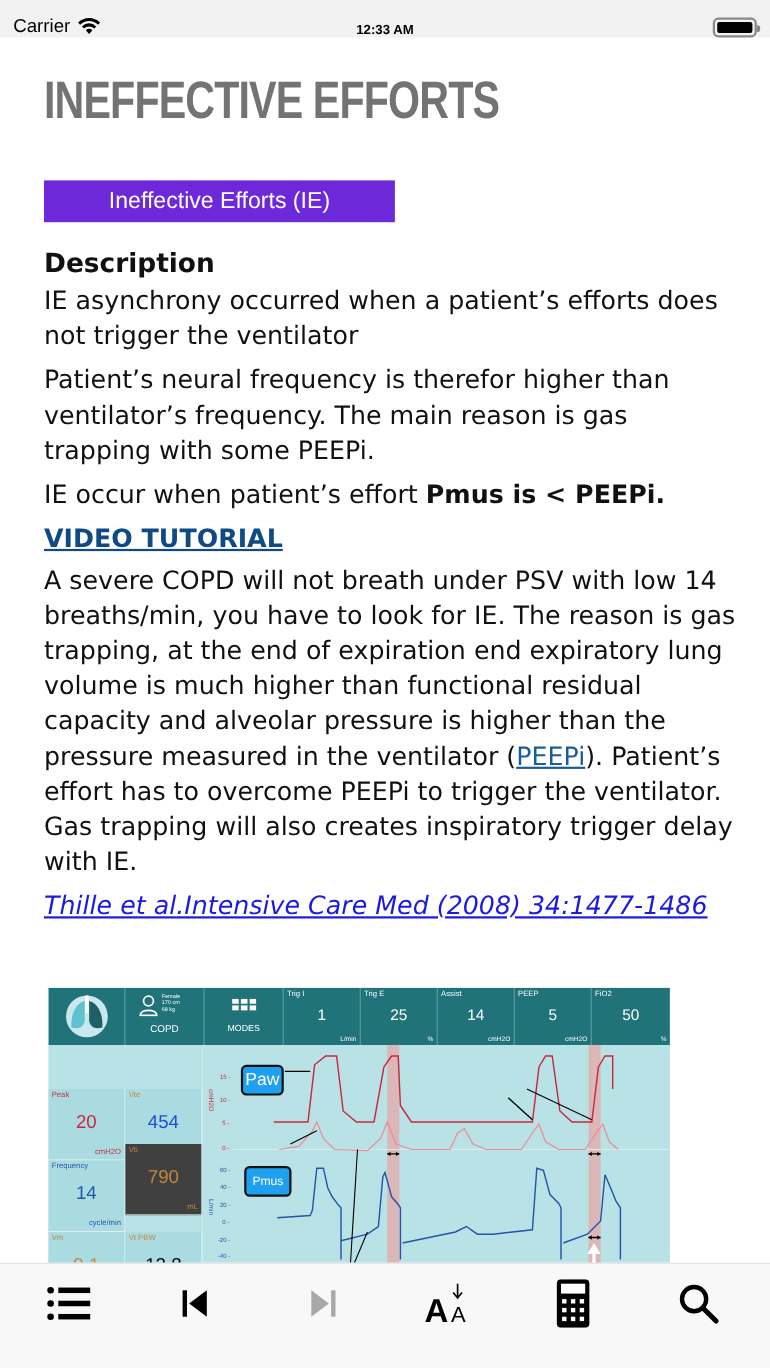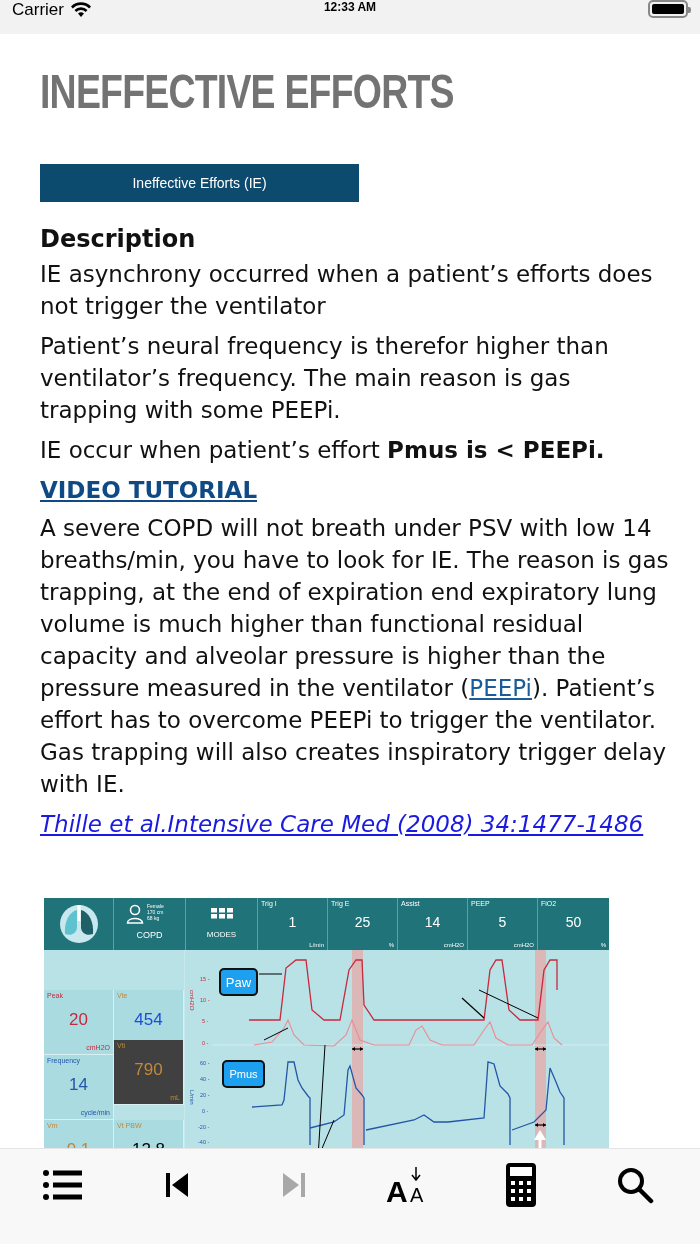--- a/index.html
+++ b/index.html
@@ -1,31 +1,31 @@
 <!DOCTYPE html>
 <html><head>
 <meta charset="utf-8">
 <style>
   * { box-sizing: border-box; margin: 0; padding: 0; }
   html, body { width: 700px; height: 1244px; overflow: hidden; background: #ffffff; }
   body { font-family: "DejaVu Sans", sans-serif; color: #111; position: relative; }
 
   .status-bar { position: absolute; top: 0; left: 0; width: 700px; height: 34px; background: #f2f2f2;
-    display: flex; align-items: flex-start; justify-content: space-between; padding: 0 12px; }
+    display: flex; align-items: flex-end; justify-content: space-between; padding: 0 12px; }
   .status-left { display: flex; align-items: center; gap: 6px; font-family: "Liberation Sans", sans-serif; font-size: 17px; color: #000; }
   .status-time { position: absolute; left: 0; right: 0; text-align: center; font-family: "Liberation Sans", sans-serif; font-size: 12px; font-weight: bold; color: #000; pointer-events: none; }
   .battery { width: 40px; height: 18px; border: 2px solid #888; border-radius: 5px; padding: 2px; position: relative; }
   .battery .fill { width: 100%; height: 100%; background: #000; border-radius: 2px; }
   .battery:after { content: ""; position: absolute; right: -5px; top: 5px; width: 3px; height: 6px; background: #888; border-radius: 0 2px 2px 0; }
 
   .content { position: absolute; top: 34px; left: 0; width: 700px; height: 1114px; overflow: hidden; }
   .page-title { position: absolute; left: 40px; top: 30px; font-family: "Liberation Sans", sans-serif; font-weight: bold; font-size: 48px;
     color: #737373; letter-spacing: -1px; transform: scaleX(0.78); transform-origin: left top; }
-  .section-banner { position: absolute; left: 40px; top: 130px; width: 319px; height: 38px; background: #0c4a6e;
-    color: #fff; font-family: "Liberation Sans", sans-serif; font-size: 14px; display: flex; align-items: center; justify-content: center; }
+  .section-banner { position: absolute; left: 40px; top: 130px; width: 319px; height: 38px; background: #6d28d9;
+    color: #fff; font-family: "Liberation Sans", sans-serif; font-size: 21px; display: flex; align-items: center; justify-content: center; }
 
   .text-block { position: absolute; left: 40px; top: 188px; width: 630px; font-family: "DejaVu Sans", sans-serif; font-size: 23px; line-height: 32px; color: #111; }
   .text-block h2 { font-size: 24px; font-weight: bold; line-height: 34px; margin-bottom: 2px; }
   .text-block p { margin-bottom: 8px; }
   .text-block b { font-weight: bold; }
   .video-link { display: block; color: #0f4a85; font-weight: bold; text-decoration: underline; font-size: 23px; margin-bottom: 6px; }
   .inline-link { color: #1a5c9a; text-decoration: underline; }
   .ref-link { color: #1a1ae0; text-decoration: underline; font-style: italic; }
 
   .vent-image { position: absolute; left: 44px; top: 864px; width: 565px; height: 260px; background: #b9e2e6; overflow: hidden; }
@@ -209,21 +209,21 @@
 
       <line x1="75" y1="24" x2="98" y2="24" stroke="#000" stroke-width="1"></line>
       <line x1="80" y1="90" x2="104" y2="78" stroke="#000" stroke-width="1"></line>
       <line x1="141" y1="95" x2="134" y2="208" stroke="#000" stroke-width="1"></line>
       <line x1="150" y1="170" x2="134" y2="208" stroke="#000" stroke-width="1"></line>
       <line x1="278" y1="48" x2="300" y2="68" stroke="#000" stroke-width="1.2"></line>
       <line x1="295" y1="40" x2="354" y2="68" stroke="#000" stroke-width="1"></line>
       <path d="M356 208 L356 186" stroke="#fff" stroke-width="3"></path>
         <path d="M350 190 L356 180 L362 190 Z" fill="#fff"></path>
     </svg>
-    <div class="callout" style="left:175px;top:70px;width:39px;height:28px;font-size:13px;">Paw</div>
+    <div class="callout" style="left:175px;top:70px;width:39px;height:28px;font-size:16px;">Paw</div>
     <div class="callout" style="left:178px;top:162px;width:43px;height:28px;font-size:11px;">Pmus</div>
   </div>
 </div>
 
 <div class="toolbar">
   <div class="tb-btn" style="left:38px;">
     <svg width="42" height="34" viewBox="0 0 42 34">
       <circle cx="4" cy="5" r="3" fill="#000"></circle>
         <circle cx="4" cy="17" r="3" fill="#000"></circle>
         <circle cx="4" cy="29" r="3" fill="#000"></circle>

